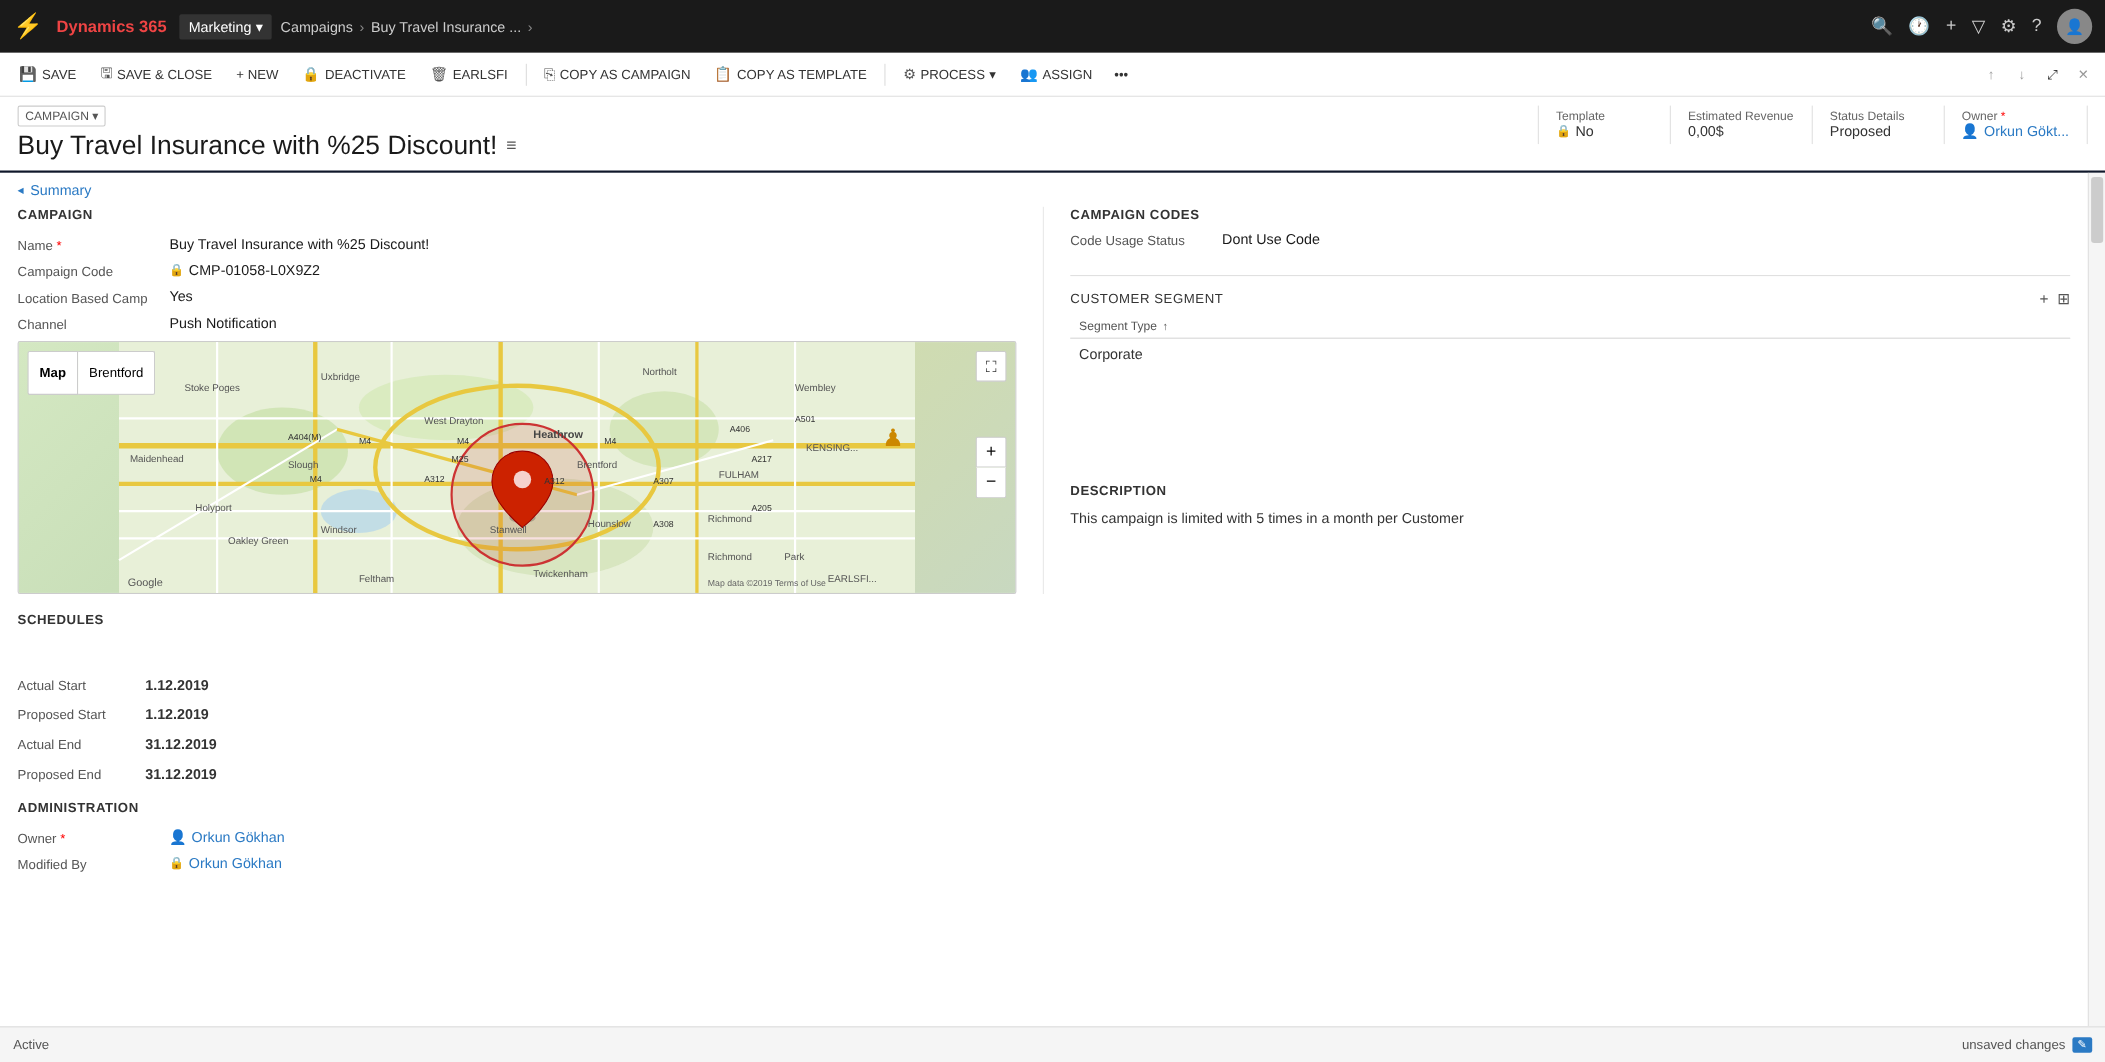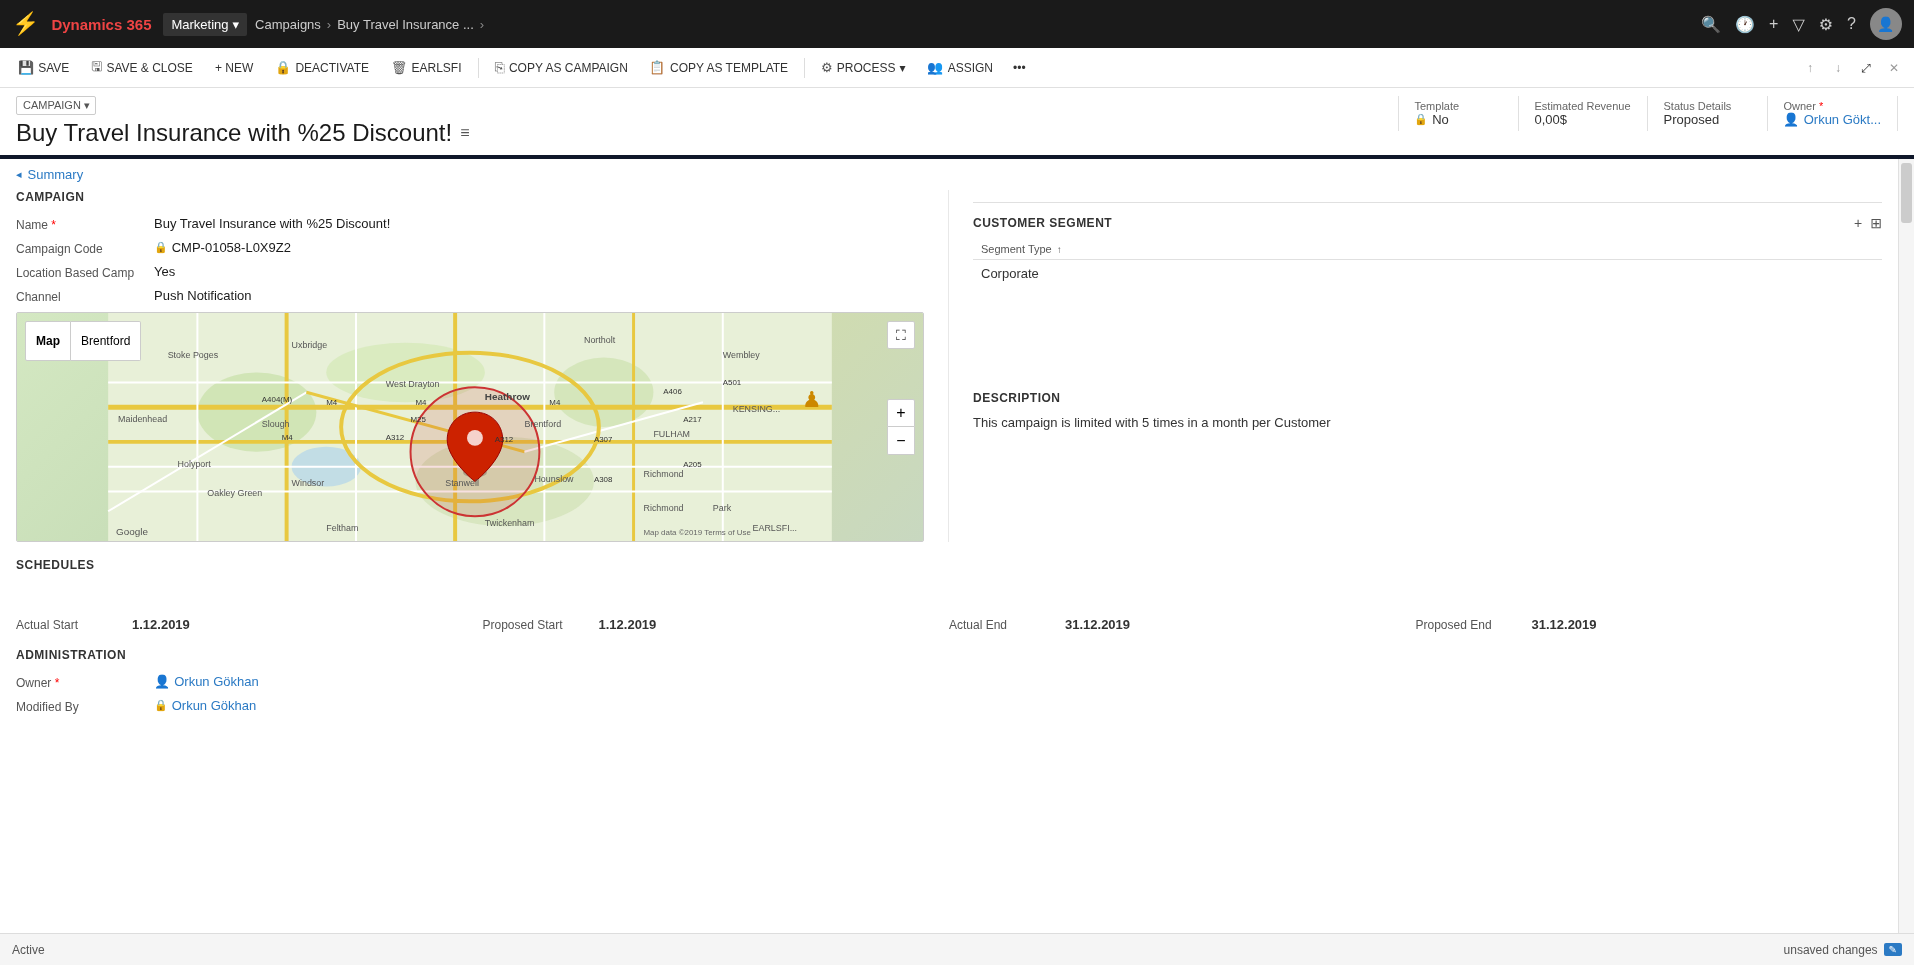--- a/index.html
+++ b/index.html
@@ -92,21 +92,21 @@
       white-space: nowrap;
       border-radius: 2px;
     }
     .cmd-btn .cmd-icon { font-size: 13px; color: #555; }
     .cmd-btn-more { padding: 4px 8px; }
     .cmd-separator { width: 1px; height: 20px; background: #ddd; margin: 0 4px; }
 
     
     .page-header {
       padding: 8px 16px 8px 16px;
-      border-bottom: 4px solid #0f172a;
+      border-bottom: 2px solid #0f172a;
       display: flex;
       align-items: flex-start;
       justify-content: space-between;
     }
     .page-header-left { display: flex; flex-direction: column; gap: 4px; }
     .campaign-badge {
       display: inline-flex;
       align-items: center;
       gap: 4px;
       border: 1px solid #ccc;
@@ -288,39 +288,39 @@
       width: 100%;
       height: 100%;
       position: absolute;
       top: 0; left: 0;
     }
 
     
     .schedules-section { padding: 16px 16px 8px 16px; }
     .schedules-grid {
       display: grid;
-      grid-template-columns: 1fr 1fr 1fr 1fr;
+      grid-template-columns: 1fr;
       gap: 12px 0;
       margin-top: 45px;
     }
     .schedule-item { display: flex; align-items: center; gap: 16px; }
     .schedule-label { font-size: 12px; color: #555; min-width: 100px; }
     .schedule-value { font-size: 13px; font-weight: 600; color: #333; }
 
     
     .admin-section { padding: 8px 16px; }
 
     
     .segment-header {
       display: flex;
       align-items: center;
       justify-content: space-between;
       margin-bottom: 8px;
     }
-    .segment-title { font-size: 12px; font-weight: 700; text-transform: uppercase; letter-spacing: 0.5px; }
+    .segment-title { font-size: 12px; font-weight: 400; text-transform: uppercase; letter-spacing: 0.5px; }
     .segment-controls { display: flex; gap: 8px; }
     .segment-ctrl-btn {
       background: none; border: none; cursor: pointer; font-size: 14px; color: #555;
     }
     .segment-table { width: 100%; border-collapse: collapse; }
     .segment-table th {
       font-size: 11px;
       color: #555;
       text-align: left;
       padding: 4px 8px;
@@ -648,20 +648,27 @@
           <div class="map-controls">
             <button class="map-ctrl-btn">+</button>
             <button class="map-ctrl-btn">−</button>
           </div>
         </div>
 
       </div>
 
       <div class="right-col">
 
+        <div class="codes-section">
+          <div class="codes-title">Campaign Codes</div>
+          <div class="field-row">
+            <span class="field-label">Code Usage Status</span>
+            <span class="field-value">Dont Use Code</span>
+          </div>
+        </div>
 
         <div class="divider-h"></div>
 
         <div>
           <div class="segment-header">
             <span class="segment-title">Customer Segment</span>
             <div class="segment-controls">
               <button class="segment-ctrl-btn">+</button>
               <button class="segment-ctrl-btn">⊞</button>
             </div>

